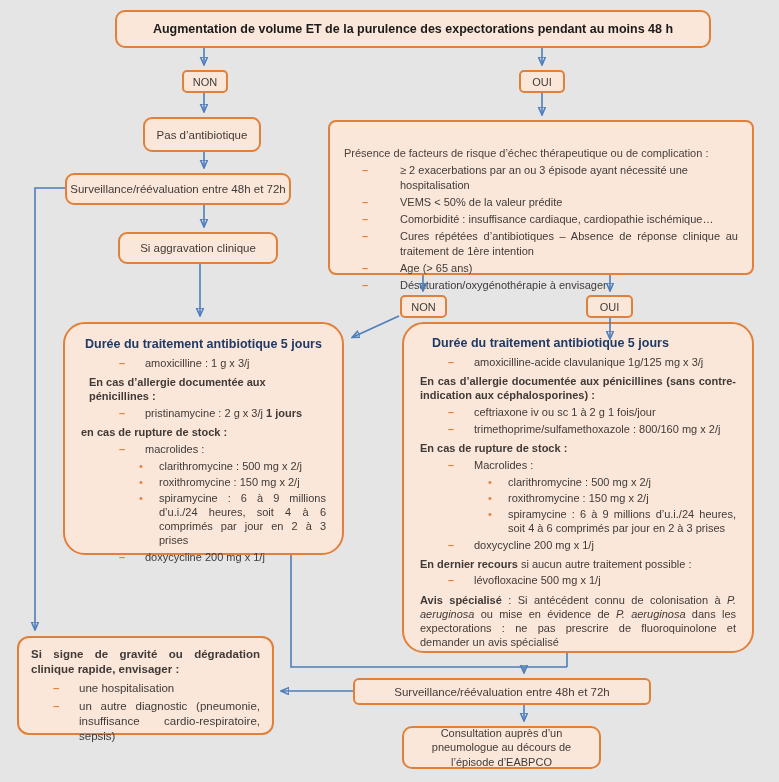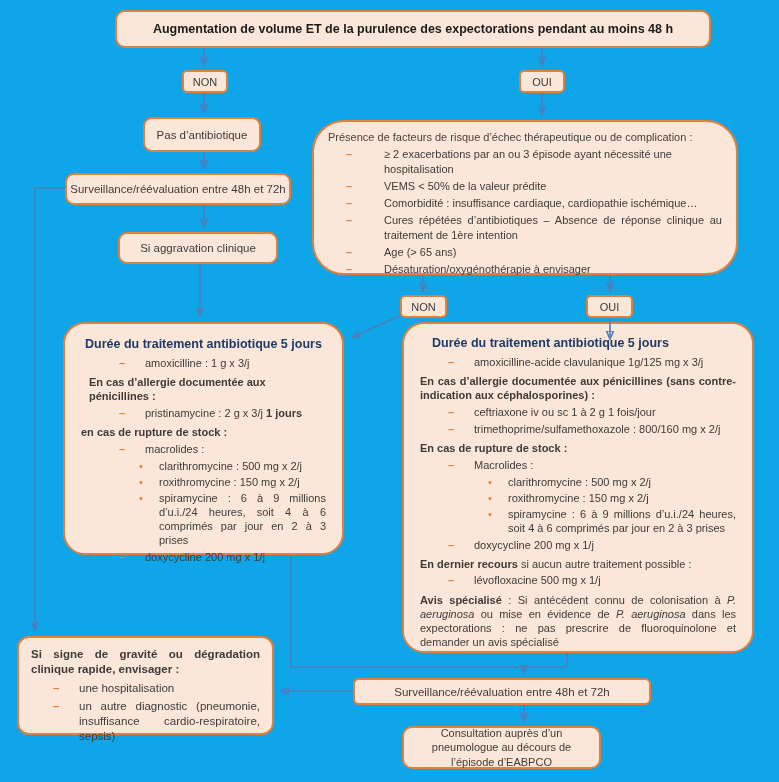--- a/index.html
+++ b/index.html
@@ -1,16 +1,16 @@
 <!DOCTYPE html>
 <html><head>
 <meta charset="utf-8">
 <style>
   html,body{margin:0;padding:0;background:#ffffff;}
-  #stage{position:relative;width:779px;height:782px;background:#0ea5e9;overflow:hidden;
+  #stage{position:relative;width:779px;height:782px;background:#e5e5e5;overflow:hidden;
          font-family:"Liberation Sans", sans-serif;color:#3f3a38;}
   .box{position:absolute;background:#fbe7d9;border:2px solid #e0803a;box-sizing:border-box;}
   .center{display:flex;align-items:center;justify-content:center;text-align:center;}
   .label-sm{border-radius:5px;font-size:11px;color:#3b3b3b;}
   .node{border-radius:9px;font-size:11.5px;color:#3f3a38;}
   .bigbox{border-radius:22px;font-size:11px;line-height:1.27;}
   .title-navy{font-weight:bold;color:#1e3a66;font-size:12.5px;margin:0 0 4px 0;}
   .topline{font-weight:bold;font-size:12.5px;color:#1b1b1b;}
   .heading{font-weight:bold;color:#3f3a38;margin:5px 0 3px 0;}
   .dash-item{display:flex;margin:3px 0;}
@@ -21,22 +21,22 @@
   .dot::before{content:"•";}
   .just{text-align:justify;}
   .it{font-style:italic;}
   .b{font-weight:bold;}
   #top-box{left:115px;top:10px;width:596px;height:38px;border-radius:10px;}
   #non1{left:182px;top:70px;width:46px;height:23px;}
   #oui1{left:519px;top:70px;width:46px;height:23px;}
   #pas-antibiotique{left:143px;top:117px;width:118px;height:35px;}
   #surv1{left:65px;top:173px;width:226px;height:32px;}
   #aggravation{left:118px;top:232px;width:160px;height:32px;}
-  #risk-box{left:312px;top:120px;width:426px;height:155px;border-radius:32px;
-            font-size:11px;line-height:1.3;padding:8px 14px;}
+  #risk-box{left:328px;top:120px;width:426px;height:155px;border-radius:8px;
+            font-size:11px;line-height:1.3;padding:24px 14px;}
   #risk-box .dash{flex:0 0 38px;padding-left:18px;}
   #risk-box .risk-title{color:#4a413c;margin-bottom:3px;}
   #non2{left:400px;top:295px;width:47px;height:23px;}
   #oui2{left:586px;top:295px;width:47px;height:23px;}
   #treat-left{left:63px;top:322px;width:281px;height:233px;padding:13px 16px 8px 16px;}
   #treat-left .title-navy{margin-left:4px;}
   #treat-left .sub{margin-left:30px;}
   #treat-right{left:402px;top:322px;width:352px;height:331px;padding:12px 16px 8px 16px;}
   #treat-right .title-navy{margin-left:12px;}
   #treat-right .sub{margin-left:40px;align-items:center;}

